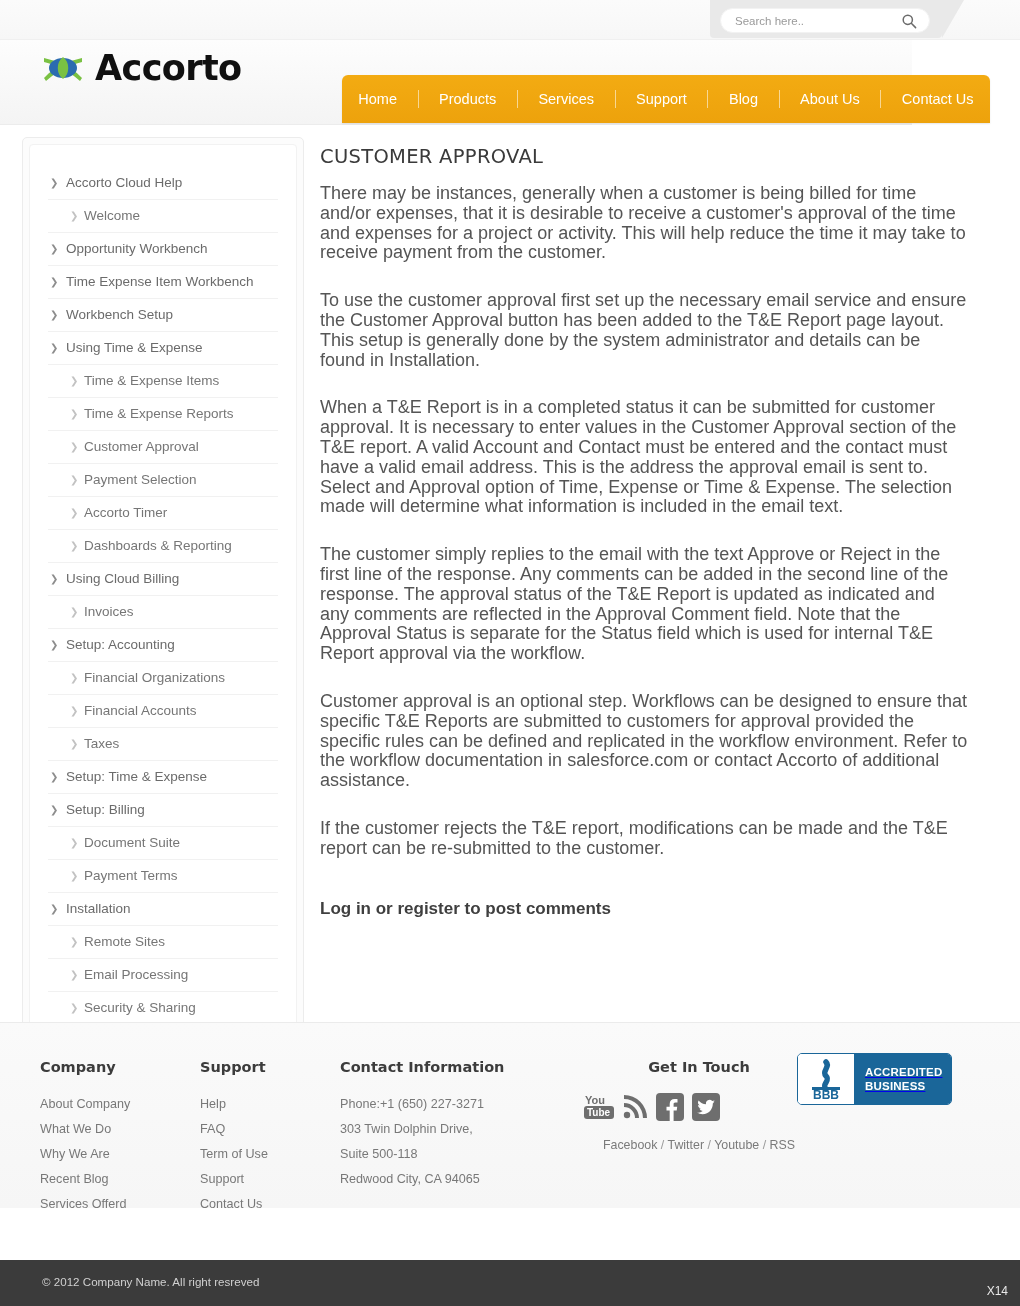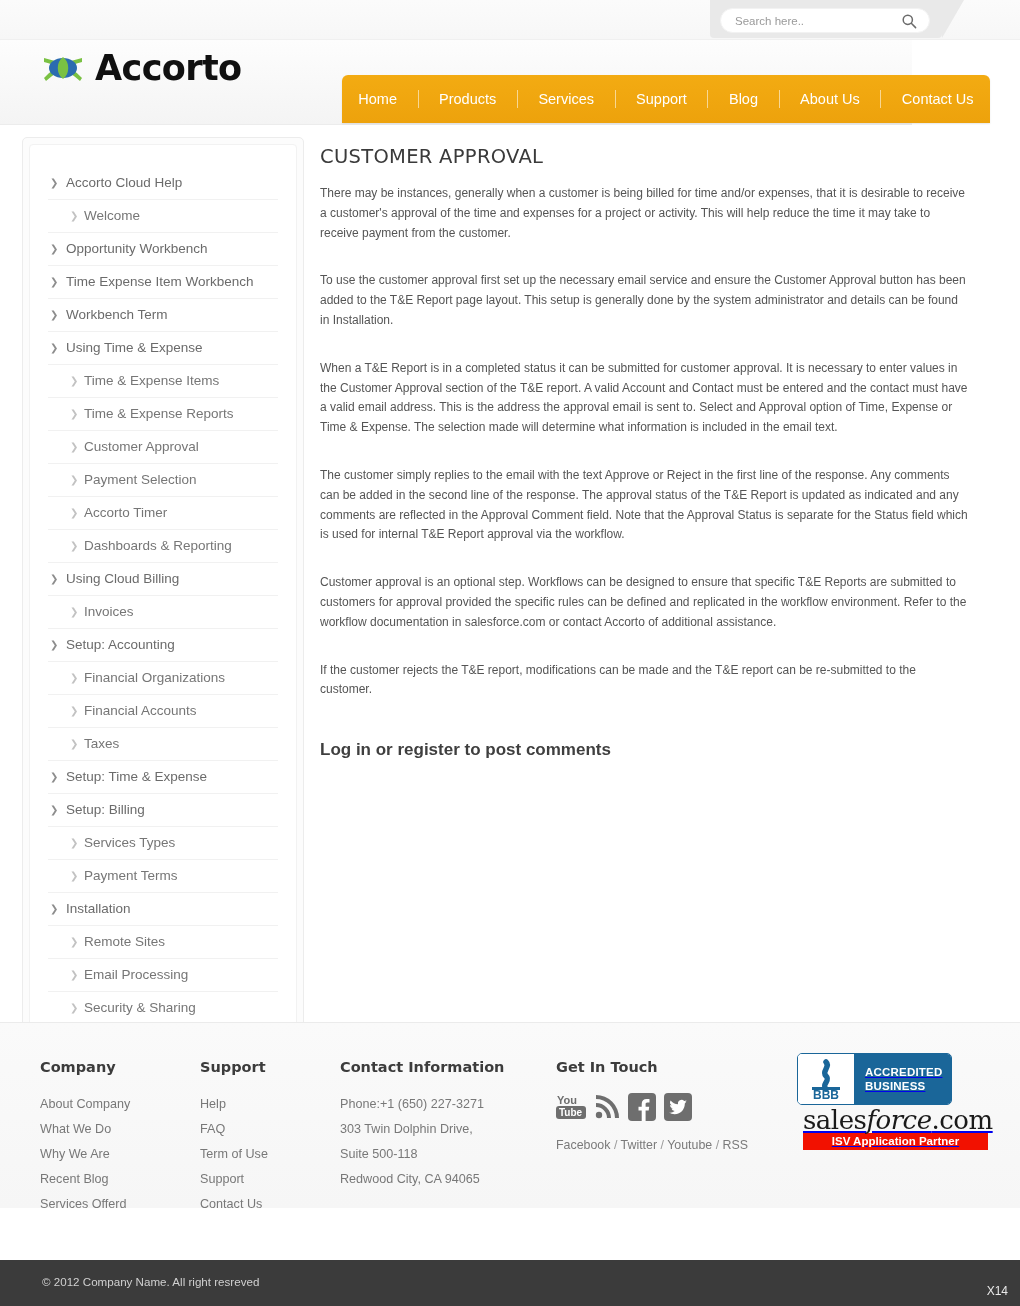--- a/index.html
+++ b/index.html
@@ -153,21 +153,21 @@
   }
   .page-title {
     font-family: "DejaVu Sans", sans-serif;
     font-size: 19.5px;
     font-weight: 400;
     color: #3a3a3a;
     letter-spacing: 0.3px;
     margin: 0 0 16px 0;
   }
   .para {
-    font-size: 12px;
+    font-size: 18px;
     line-height: 19.8px;
     color: #555555;
     margin: 12px 0 28px 0;
     text-align: left;
   }
   .para.tight { margin-bottom: 6px; }
   .comments-link {
     display: inline-block;
     font-size: 17px;
     font-weight: 700;
@@ -195,21 +195,21 @@
   .f-link, .f-line {
     display: block;
     font-size: 12.6px;
     color: #787878;
     text-decoration: none;
     line-height: 25px;
   }
   .col-company { left: 40px; width: 150px; }
   .col-support { left: 200px; width: 130px; }
   .col-contact { left: 340px; width: 200px; }
-  .col-touch   { left: 556px; width: 230px; }
+  .col-touch   { left: 584px; width: 230px; text-align: center; }
 
   .social-row {
     display: flex; align-items: center; gap: 8px;
     margin-top: 6px; margin-bottom: 12px;
   }
   .social-icon { display: block; }
   .social-text { font-size: 12.4px; color: #7a7a7a; }
   .social-text a { color: #7a7a7a; text-decoration: none; }
   .social-sep { color: #9a9a9a; }
 
@@ -337,21 +337,21 @@
             <li class="menu-item lvl-1">
               <a class="menu-link" href="#"><span class="arrow">❯</span><span>Welcome</span></a>
             </li>
             <li class="menu-item lvl-0">
               <a class="menu-link" href="#"><span class="arrow">❯</span><span>Opportunity Workbench</span></a>
             </li>
             <li class="menu-item lvl-0">
               <a class="menu-link" href="#"><span class="arrow">❯</span><span>Time Expense Item Workbench</span></a>
             </li>
             <li class="menu-item lvl-0">
-              <a class="menu-link" href="#"><span class="arrow">❯</span><span>Workbench Term</span></a>
+              <a class="menu-link" href="#"><span class="arrow">❯</span><span>Workbench Setup</span></a>
             </li>
             <li class="menu-item lvl-0">
               <a class="menu-link" href="#"><span class="arrow">❯</span><span>Using Time &amp; Expense</span></a>
             </li>
             <li class="menu-item lvl-1">
               <a class="menu-link" href="#"><span class="arrow">❯</span><span>Time &amp; Expense Items</span></a>
             </li>
             <li class="menu-item lvl-1">
               <a class="menu-link" href="#"><span class="arrow">❯</span><span>Time &amp; Expense Reports</span></a>
             </li>
@@ -385,21 +385,21 @@
             <li class="menu-item lvl-1">
               <a class="menu-link" href="#"><span class="arrow">❯</span><span>Taxes</span></a>
             </li>
             <li class="menu-item lvl-0">
               <a class="menu-link" href="#"><span class="arrow">❯</span><span>Setup: Time &amp; Expense</span></a>
             </li>
             <li class="menu-item lvl-0">
               <a class="menu-link" href="#"><span class="arrow">❯</span><span>Setup: Billing</span></a>
             </li>
             <li class="menu-item lvl-1">
-              <a class="menu-link" href="#"><span class="arrow">❯</span><span>Services Types</span></a>
+              <a class="menu-link" href="#"><span class="arrow">❯</span><span>Document Suite</span></a>
             </li>
             <li class="menu-item lvl-1">
               <a class="menu-link" href="#"><span class="arrow">❯</span><span>Payment Terms</span></a>
             </li>
             <li class="menu-item lvl-0">
               <a class="menu-link" href="#"><span class="arrow">❯</span><span>Installation</span></a>
             </li>
             <li class="menu-item lvl-1">
               <a class="menu-link" href="#"><span class="arrow">❯</span><span>Remote Sites</span></a>
             </li>
@@ -512,24 +512,20 @@
               <rect x="8" y="30" width="28" height="3" fill="#1a6699"></rect>
               <text x="22" y="42" text-anchor="middle" font-family="Liberation Sans, sans-serif" font-size="12" font-weight="700" fill="#1a6699">BBB</text>
             </svg>
           </div>
           <div class="bbb-right">
             <span>ACCREDITED</span>
             <span>BUSINESS</span>
           </div>
         </a>
 
-        <a class="sf-badge" href="#">
-          <div class="sf-word"><span>sales</span><i>force</i><span>.com</span></div>
-          <div class="sf-isv">ISV Application Partner</div>
-        </a>
       </div>
 
     </div>
   </div>
 
   <div class="bottombar">
     <span class="copyright">© 2012 Company Name.  All right resreved</span>
     <span class="x14">X14</span>
   </div>
 

